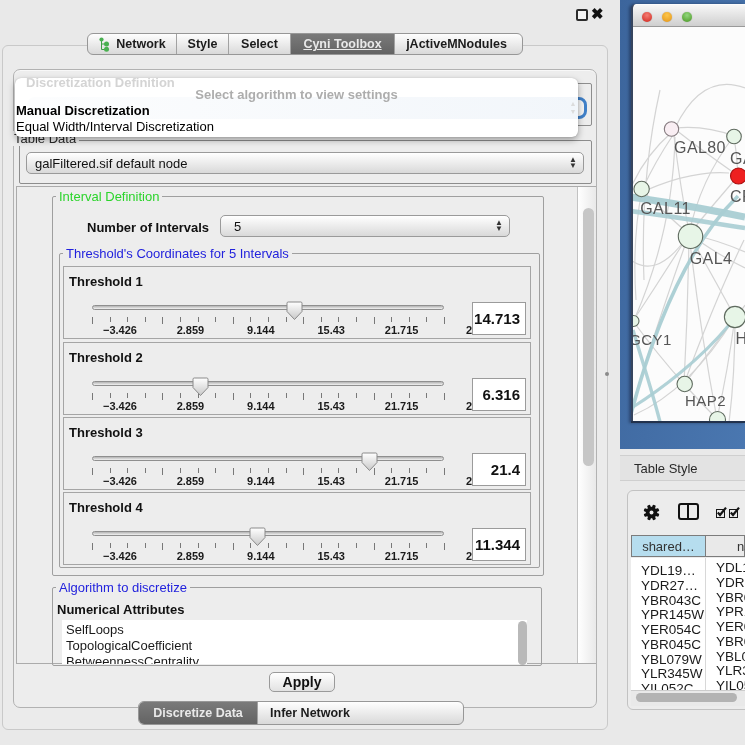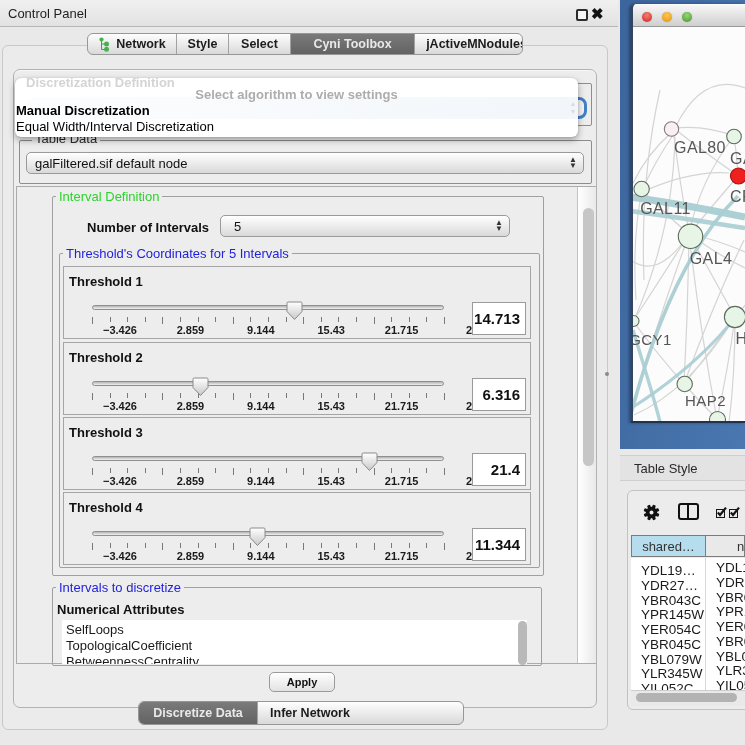--- a/index.html
+++ b/index.html
@@ -42,48 +42,45 @@
   background:linear-gradient(180deg,#b3b3b3,#f2f2f2); }
 .tick { position:absolute; width:1px; background:#787878; }
 .slab { position:absolute; width:50px; text-align:center; font-size:11px; font-weight:bold; color:#1a1a1a;margin-left:28px; }
 .vbox { position:absolute; left:408px; top:35px; width:54px; height:33px; background:#ffffff;
   border:1px solid #9b9b9b; font-size:15px; color:#111; text-align:right;
   padding-right:5px; line-height:31px;font-weight:bold; }
 .bluetitle { color:#2222dd; }
 .greentitle { color:#2bd42b; }
 #applybtn { left:269px; top:672px; width:66px; height:20px; border:1px solid #9a9a9a;
   border-radius:5px; background:linear-gradient(180deg,#ffffff,#e2e2e2);
-  font-size:11px; font-weight:bold; color:#111; text-align:center; line-height:18px; }
+  font-size:14px; font-weight:bold; color:#111; text-align:center; line-height:18px; }
 </style>
 </head>
 <body>
 <div id="stage">
   <div class="abs" id="outerpanel"></div>
   <div class="abs" id="contentpanel"></div>
-  <div class="abs" id="titlebar">
-      <span class="t">Control Panel</span>
-    </div>
   <div class="abs" id="winbox"></div>
   <div class="abs" id="winx">✖</div>
 
   <div class="abs capsule" id="toptabs">
     <div class="seg" style="width:89px;"><svg width="13" height="15" viewBox="0 0 13 15" style="margin-right:5px;">
           <path d="M3.5 3 L3.5 12.5 M3.5 7 L8.5 7 M3.5 12.5 L8.5 12.5" stroke="#3f9e46" stroke-width="1" fill="none"></path>
           <circle cx="3.5" cy="2.5" r="2.1" fill="#49b050"></circle>
           <circle cx="8.5" cy="7" r="2.5" fill="#49b050"></circle>
           <circle cx="8.5" cy="12.3" r="2.5" fill="#49b050"></circle>
         </svg>Network</div>
     <div class="seg" style="width:52px;">Style</div>
     <div class="seg" style="width:62px;">Select</div>
-    <div class="seg sel" style="width:124px;">Cyni Toolbox</div>
+    <div class="seg sel" style="width:104px;text-decoration:underline;">Cyni Toolbox</div>
     <div class="seg" style="width:123px;">jActiveMNodules</div>
   </div>
 
   <div class="abs group" style="left:19px; top:140px; width:573px; height:44px; border-color:#8d8d8d;"></div>
-  <div class="abs gtitle" style="left:32px; top:131px; color:#2a2a2a;">Table Data</div>
+  <div class="abs gtitle" style="left:11px; top:131px; color:#2a2a2a;">Table Data</div>
   <div class="abs combo" style="left:26px; top:152px; width:558px; height:22px;">
     <span class="cv">galFiltered.sif default node</span>
     <span class="st">▲<br>▼</span>
   </div>
 
   <div class="abs" style="left:16px; top:186px; width:580px; height:478px; border:1px solid #ababab; background:#ededed;"></div>
   <div class="abs" style="left:577px; top:187px; width:19px; height:476px; background:linear-gradient(90deg,#ffffff,#e9e9e9); border-left:1px solid #c2c2c2;"></div>
   <div class="abs" style="left:583px; top:208px; width:11px; height:258px; background:#c6c6c6; border-radius:6px;"></div>
 
   <div class="abs group" style="left:52px; top:196px; width:492px; height:380px;"></div>
@@ -256,21 +253,21 @@
             <stop offset="0" stop-color="#ffffff"></stop>
             <stop offset="1" stop-color="#c8c8c8"></stop>
           </linearGradient>
         </defs>
 <path d="M2.2 1 L14.8 1 Q16 1 16 2.2 L16 10.5 L8.5 18.5 L1 10.5 L1 2.2 Q1 1 2.2 1 Z" fill="url(#thg3)" stroke="#8a8a8a" stroke-width="1"></path>
 </svg>
 <div class="vbox">11.344</div>
 </div>
 
   <div class="abs group" style="left:52px; top:587px; width:490px; height:79px;"></div>
-  <div class="abs gtitle bluetitle" style="left:56px; top:580px;">Intervals to discretize</div>
+  <div class="abs gtitle bluetitle" style="left:56px; top:580px;">Algorithm to discretize</div>
   <div class="abs" style="left:57px; top:602px; font-size:13px; font-weight:bold; color:#111;">Numerical Attributes</div>
   <div class="abs" style="left:62px; top:620px; width:465px; height:44px; background:#ffffff; overflow:hidden;">
     <div style="font-size:13px; color:#1a1a1a; padding-left:4px; line-height:16.2px; padding-top:2px;">SelfLoops<br>TopologicalCoefficient<br>BetweennessCentrality</div>
   </div>
   <div class="abs" style="left:518px; top:621px; width:9px; height:44px; background:#b9b9b9; border-radius:5px;"></div>
 
   <div class="abs" id="applybtn">Apply</div>
 
   <div class="abs capsule" id="bottabs">
     <div class="seg sel" style="width:119px;">Discretize Data</div>

